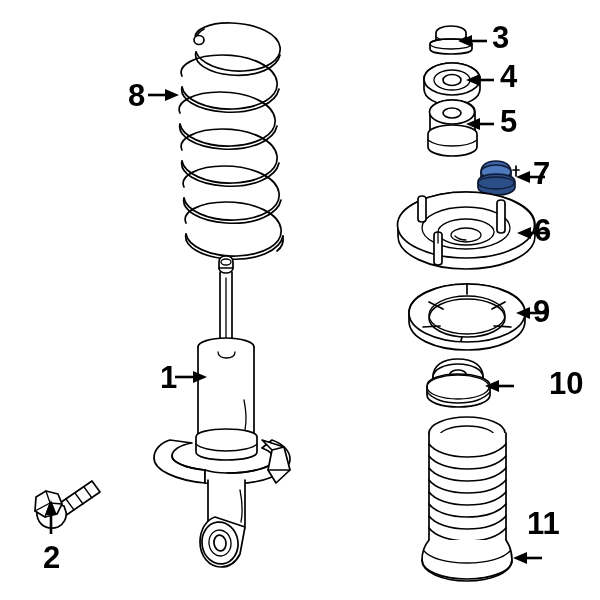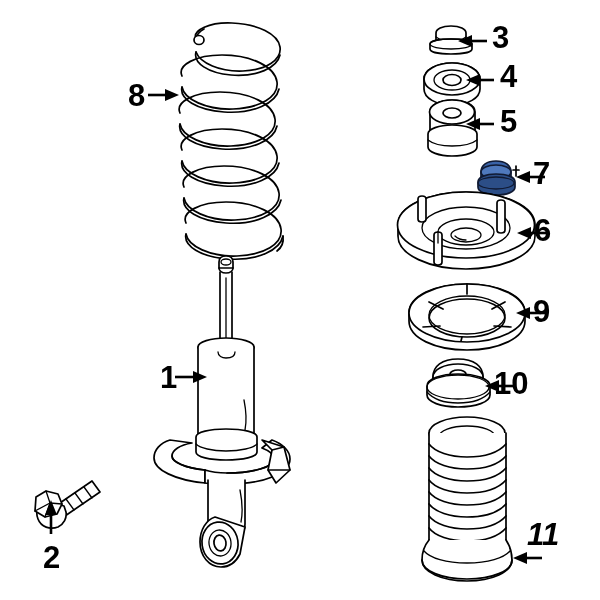--- a/index.html
+++ b/index.html
@@ -319,17 +319,17 @@
   <div class="callout-text" style="left:500px; top:106px;">5</div>
 
   <div class="callout-text" style="left:534px; top:215px;">6</div>
 
   <div class="callout-text" style="left:533px; top:158px;">7</div>
 
   <div class="callout-text" style="left:128px; top:80px;">8</div>
 
   <div class="callout-text" style="left:533px; top:296px;">9</div>
 
-  <div class="callout-text" style="left:494px; top:368px;">10</div>
-
-  <div class="callout-text" style="left:527px; top:519px;font-style:italic;">11</div>
+  <div class="callout-text" style="left:549px; top:368px;">10</div>
+
+  <div class="callout-text" style="left:527px; top:508px;">11</div>
 
 </div>
 
 </body></html>

